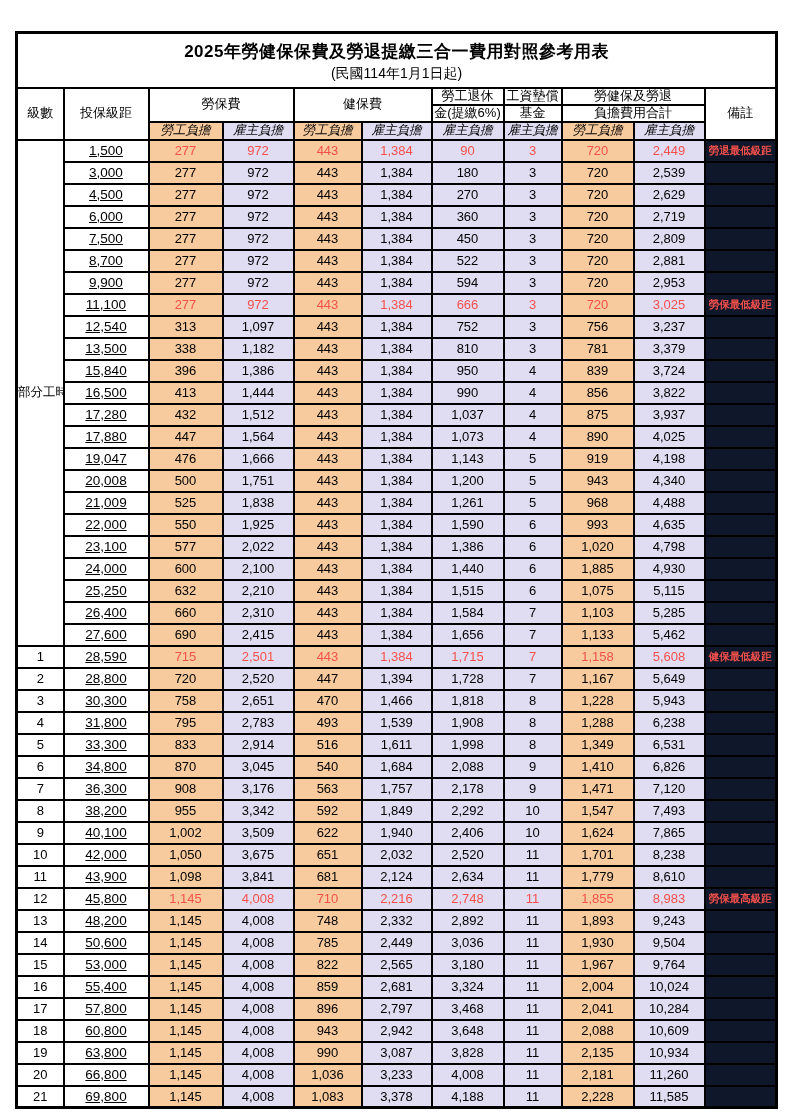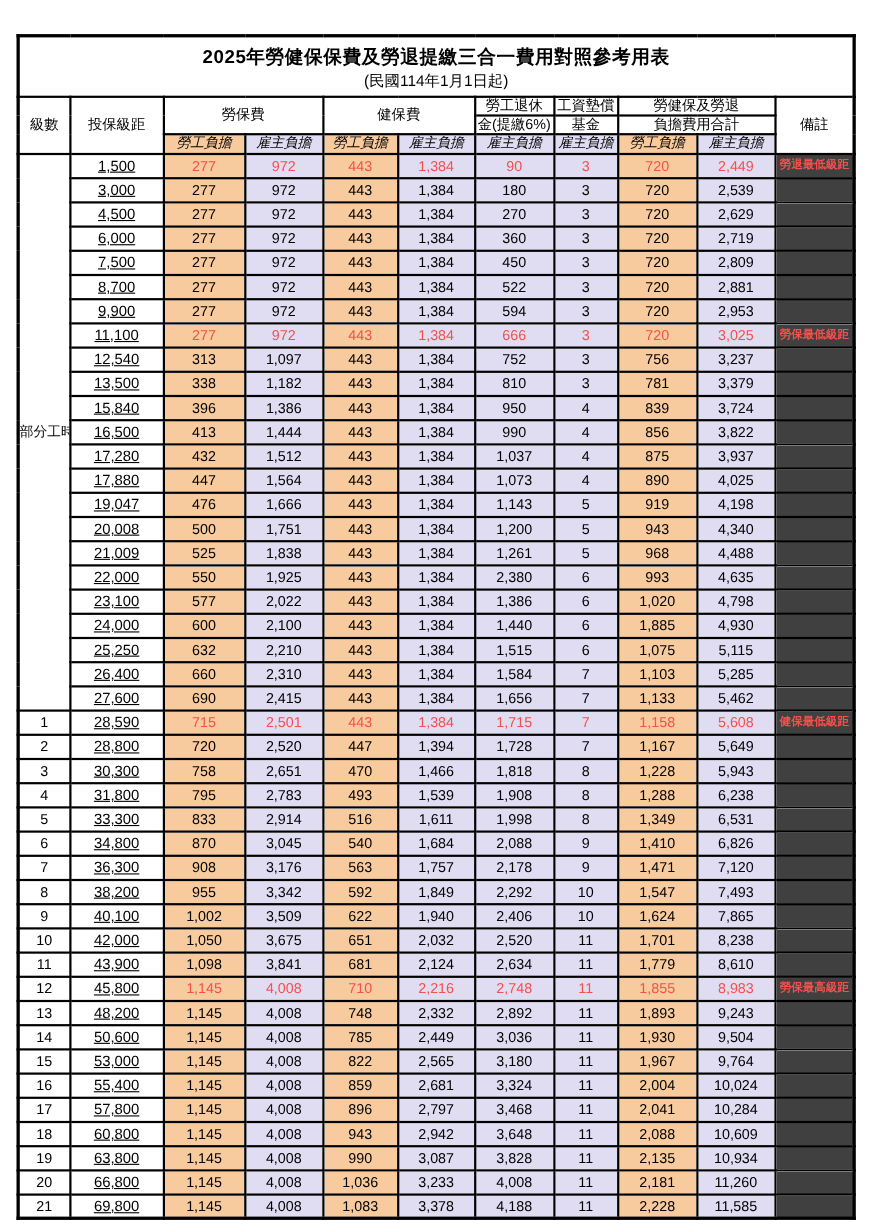--- a/index.html
+++ b/index.html
@@ -67,21 +67,21 @@
   tbody td.level-cell,
   tbody td.bracket-cell { background: #fff; }
   tbody td.part-time { font-size: 12.5px; }
   tbody td.bracket-cell { font-size: 13.5px; text-decoration: underline; }
   tbody tr.hl td.emp,
   tbody tr.hl td.er { color: var(--hl); }
   td.remark-cell {
     color: var(--hl);
     font-size: 10.5px;
     font-weight: bold;
-    background: #404040;
+    background: #0f172a;
     letter-spacing: 0;
   }
 </style>
 </head>
 <body>
 
 <table class="fee-table">
   <colgroup>
     <col style="width:47px">
     <col style="width:85px">
@@ -333,21 +333,21 @@
         <td class="emp">968</td>
         <td class="er">4,488</td>
         <td class="remark-cell"></td>
       </tr>
       <tr>
         <td class="bracket-cell">22,000</td>
         <td class="emp">550</td>
         <td class="er">1,925</td>
         <td class="emp">443</td>
         <td class="er">1,384</td>
-        <td class="er">2,380</td>
+        <td class="er">1,590</td>
         <td class="er">6</td>
         <td class="emp">993</td>
         <td class="er">4,635</td>
         <td class="remark-cell"></td>
       </tr>
       <tr>
         <td class="bracket-cell">23,100</td>
         <td class="emp">577</td>
         <td class="er">2,022</td>
         <td class="emp">443</td>

